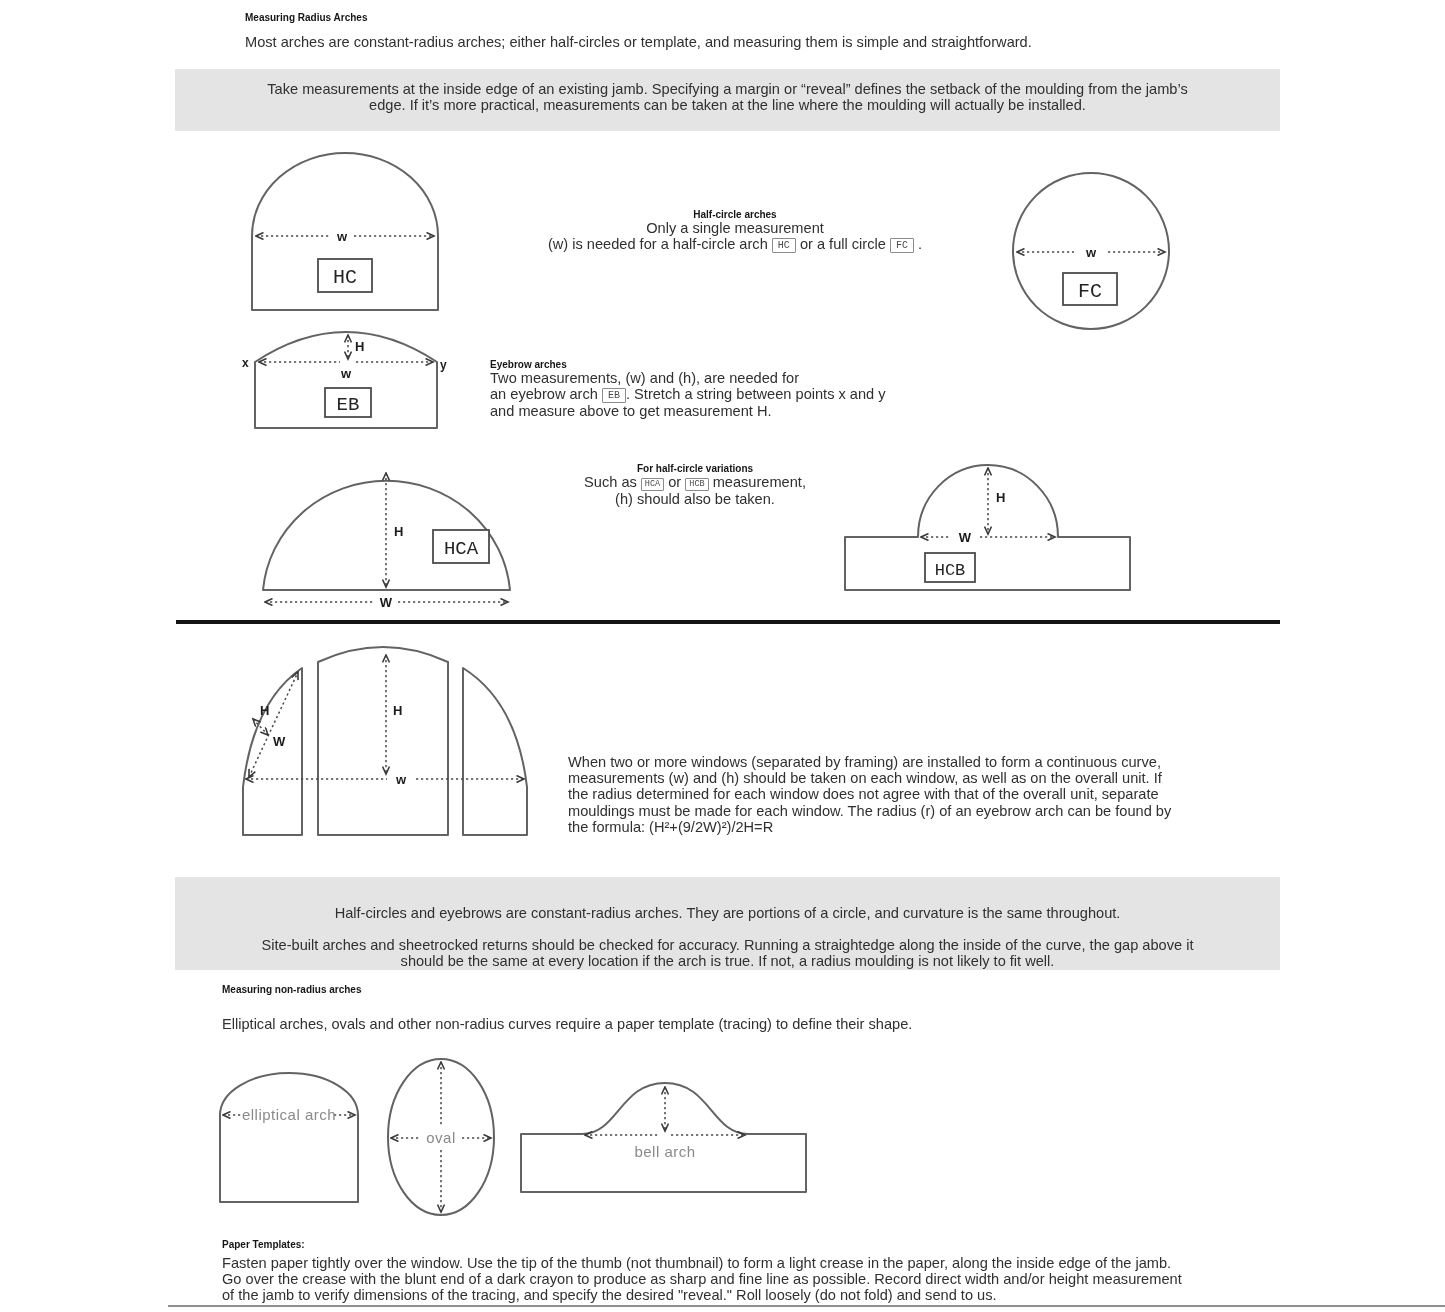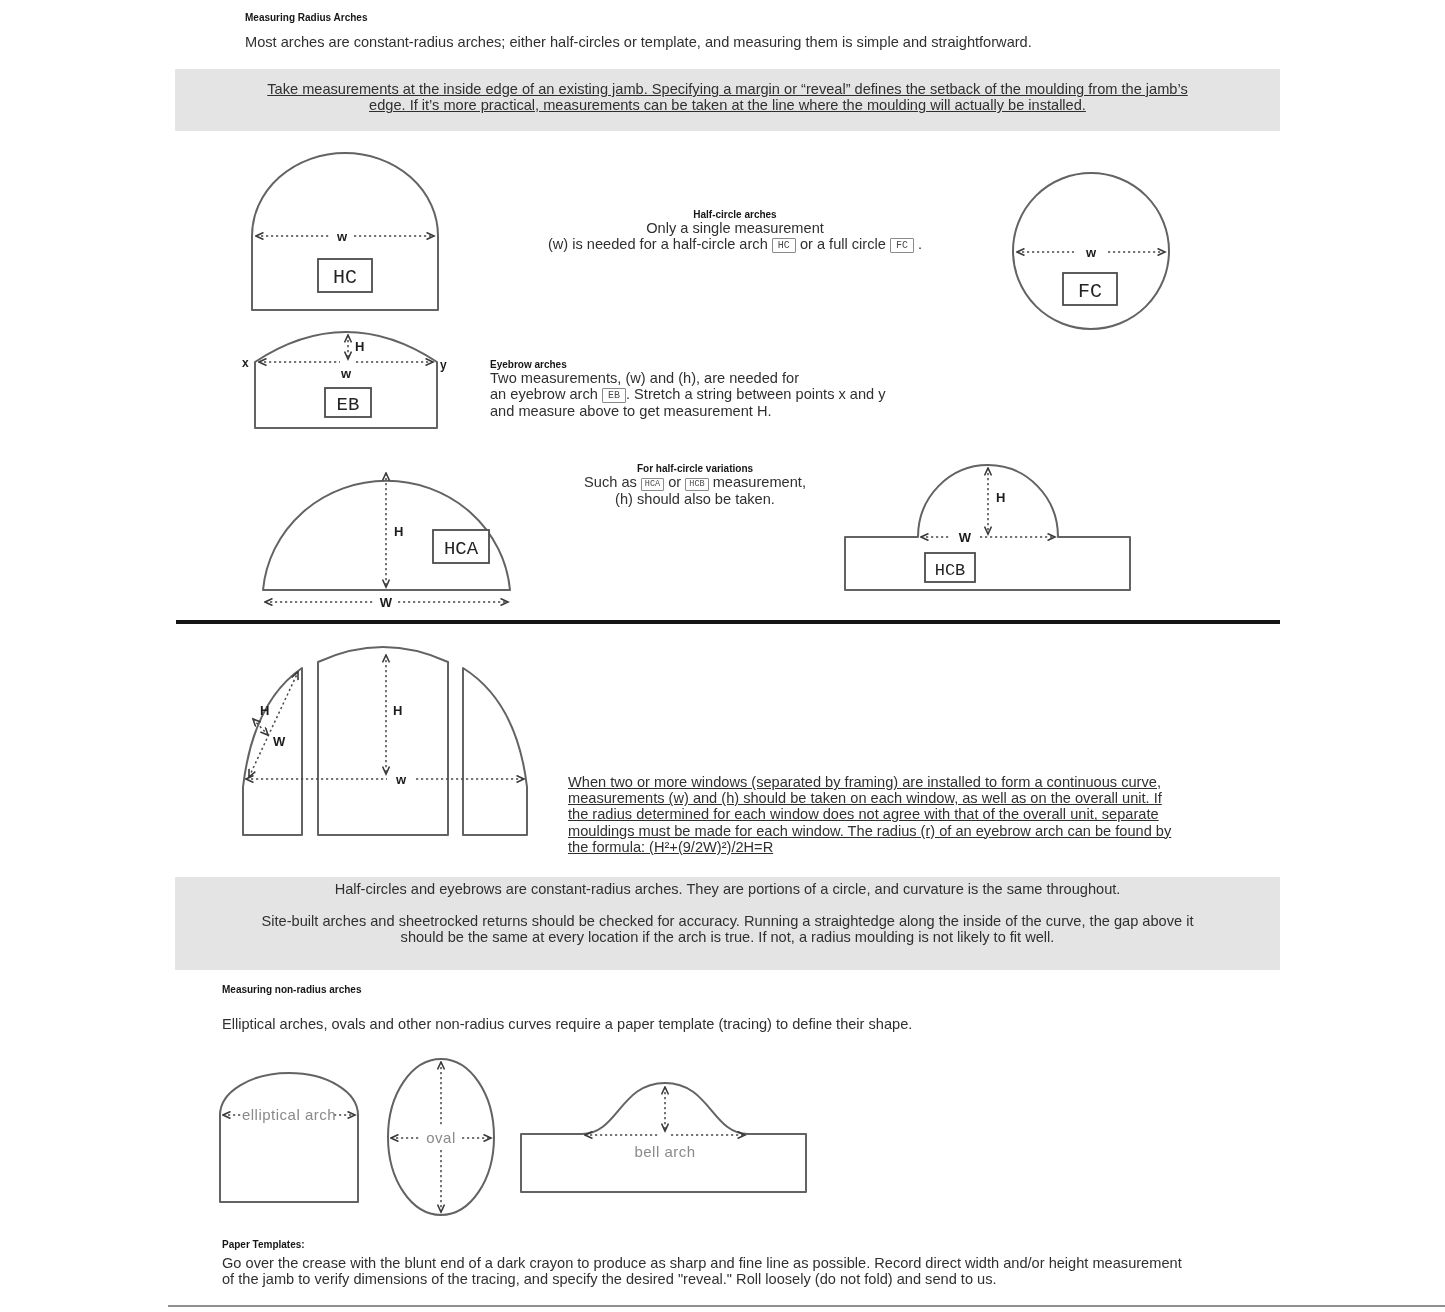--- a/index.html
+++ b/index.html
@@ -39,21 +39,21 @@
       </marker>
       <marker id="mE" viewBox="0 0 10 8" markerWidth="10" markerHeight="8" refX="8.5" refY="4" orient="auto" markerUnits="userSpaceOnUse">
         <path d="M1 0.5 L8.5 4 L1 7.5" fill="none" stroke="#3a3a3a" stroke-width="1.6"></path>
       </marker>
     </defs>
   </svg>
 
   <div class="abs h1" style="left:245px;top:12px;">Measuring Radius Arches</div>
   <div class="abs body-txt" style="left:245px;top:34px;width:1060px;">Most arches are constant-radius arches; either half-circles or template, and measuring them is simple and straightforward.</div>
 
-  <div class="abs graybox" style="left:175px;top:69px;width:1105px;height:62px;text-decoration:underline;">
+  <div class="abs graybox" style="left:175px;top:69px;width:1105px;height:62px;">
     <div class="body-txt center" style="margin-top:12px;">Take measurements at the inside edge of an existing jamb. Specifying a margin or “reveal” defines the setback of the moulding from the jamb’s</div>
     <div class="body-txt center">edge. If it’s more practical, measurements can be taken at the line where the moulding will actually be installed.</div>
   </div>
 
   <svg class="abs" style="left:246px;top:151px;" width="194" height="162" viewBox="0 0 194 162">
     <path class="outline" d="M 6 159 L 6 85 A 93 83 0 0 1 192 85 L 192 159 Z"></path>
     <line class="dash" x1="10" y1="85" x2="84" y2="85" marker-start="url(#mS)"></line>
     <line class="dash" x1="108" y1="85" x2="188" y2="85" marker-end="url(#mE)"></line>
     <text class="dim" x="96" y="90" text-anchor="middle">w</text>
     <rect class="lblbox" x="72" y="108" width="54" height="33"></rect>
@@ -133,30 +133,30 @@
     <text class="dim" x="153" y="70">H</text>
     <line class="dash" x1="6" y1="134" x2="147" y2="134" marker-start="url(#mS)"></line>
     <line class="dash" x1="176" y1="134" x2="284" y2="134" marker-end="url(#mE)"></line>
     <text class="dim" x="161" y="139" text-anchor="middle">w</text>
     <line class="dash" x1="9" y1="132" x2="58" y2="27" marker-start="url(#mS)" marker-end="url(#mE)"></line>
     <text class="dim" x="33" y="101">W</text>
     <line class="dash" x1="13" y1="74" x2="28" y2="90" marker-start="url(#mS)" marker-end="url(#mE)"></line>
     <text class="dim" x="20" y="70">H</text>
   </svg>
 
-  <div class="abs" style="left:568px;top:774px;width:700px;text-decoration:underline;">
+  <div class="abs" style="left:568px;top:754px;width:700px;">
     <div class="body-txt">When two or more windows (separated by framing) are installed to form a continuous curve,</div>
     <div class="body-txt">measurements (w) and (h) should be taken on each window, as well as on the overall unit. If</div>
     <div class="body-txt">the radius determined for each window does not agree with that of the overall unit, separate</div>
     <div class="body-txt">mouldings must be made for each window. The radius (r) of an eyebrow arch can be found by</div>
     <div class="body-txt">the formula: (H²+(9/2W)²)/2H=R</div>
   </div>
 
   <div class="abs graybox" style="left:175px;top:877px;width:1105px;height:93px;">
-    <div class="body-txt center" style="margin-top:4px;">Half-circles and eyebrows are constant-radius arches. They are portions of a circle, and curvature is the same throughout.</div>
+    <div class="body-txt center" style="margin-top:28px;">Half-circles and eyebrows are constant-radius arches. They are portions of a circle, and curvature is the same throughout.</div>
     <div class="body-txt center" style="margin-top:16px;">Site-built arches and sheetrocked returns should be checked for accuracy. Running a straightedge along the inside of the curve, the gap above it</div>
     <div class="body-txt center">should be the same at every location if the arch is true. If not, a radius moulding is not likely to fit well.</div>
   </div>
 
   <div class="abs h1" style="left:222px;top:984px;">Measuring non-radius arches</div>
   <div class="abs body-txt" style="left:222px;top:1016px;width:1060px;">Elliptical arches, ovals and other non-radius curves require a paper template (tracing) to define their shape.</div>
 
   <svg class="abs" style="left:218px;top:1070px;" width="142" height="134" viewBox="0 0 142 134">
     <path class="outline" d="M 2 132 L 2 45 A 69 42 0 0 1 140 45 L 140 132 Z"></path>
     <line class="dash" x1="5" y1="45" x2="26" y2="45" marker-start="url(#mS)"></line>
@@ -177,19 +177,20 @@
   <svg class="abs" style="left:518px;top:1076px;" width="292" height="118" viewBox="0 0 292 118">
     <path class="outline" d="M 3 116 L 3 58 L 64 58 C 100 58 102 7 147 7 C 192 7 194 58 230 58 L 288 58 L 288 116 Z"></path>
     <line class="dash" x1="67" y1="59" x2="141" y2="59" marker-start="url(#mS)"></line>
     <line class="dash" x1="153" y1="59" x2="227" y2="59" marker-end="url(#mE)"></line>
     <line class="dash" x1="147" y1="11" x2="147" y2="55" marker-start="url(#mS)" marker-end="url(#mE)"></line>
     <text class="graylbl" x="147" y="81" text-anchor="middle">bell arch</text>
   </svg>
 
   <div class="abs h1" style="left:222px;top:1239px;">Paper Templates:</div>
   <div class="abs" style="left:222px;top:1256px;width:1190px;">
+    <div class="body-txt" style="line-height:15.8px;">Fasten paper tightly over the window. Use the tip of the thumb (not thumbnail) to form a light crease in the paper, along the inside edge of the jamb.</div>
     <div class="body-txt" style="line-height:15.8px;">Go over the crease with the blunt end of a dark crayon to produce as sharp and fine line as possible. Record direct width and/or height measurement</div>
     <div class="body-txt" style="line-height:15.8px;">of the jamb to verify dimensions of the tracing, and specify the desired "reveal." Roll loosely (do not fold) and send to us.</div>
   </div>
 
   <div class="abs rule-thin" style="left:168px;top:1305px;width:1277px;height:2px;"></div>
 
 </div>
 
 </body></html>

